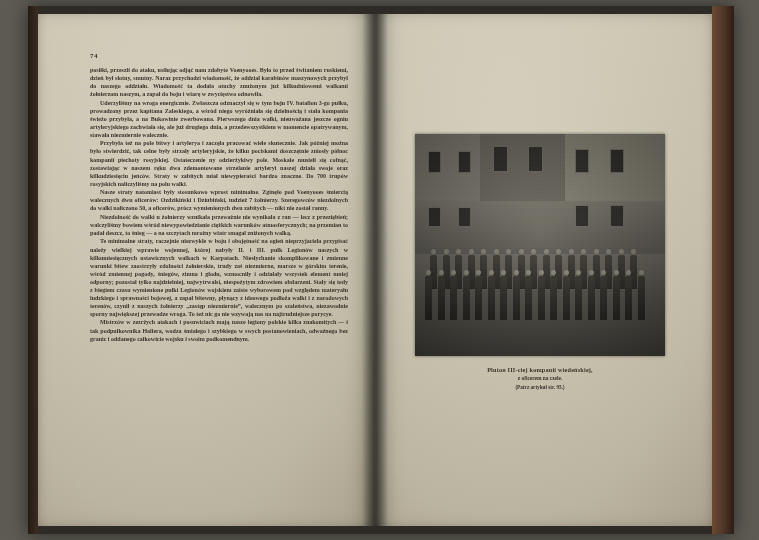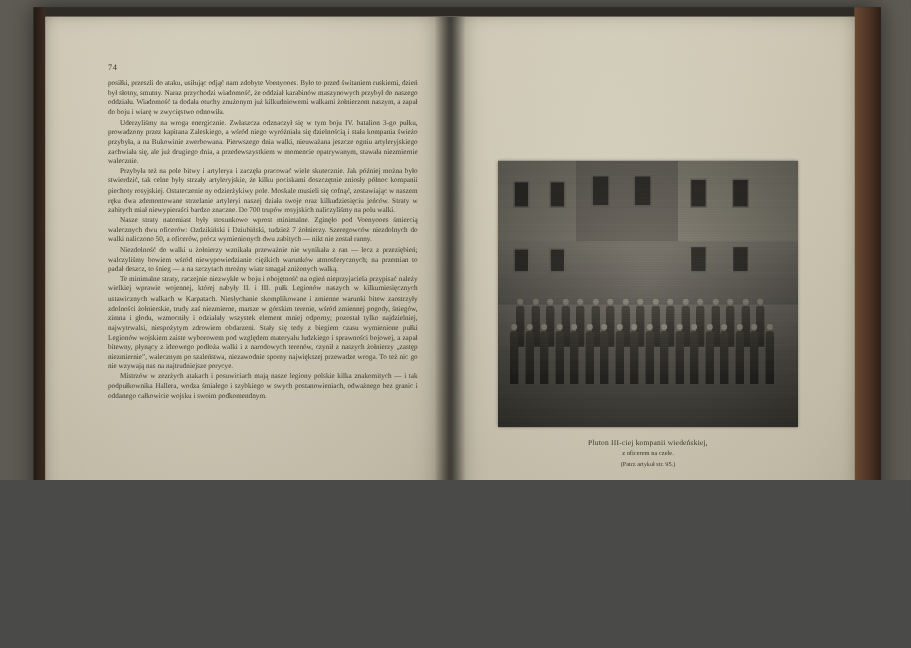--- a/index.html
+++ b/index.html
@@ -10,25 +10,26 @@
   body {
     width: 759px;
     height: 540px;
     overflow: hidden;
     font-family: "Liberation Serif", serif;
   }
 
   #scan {
     position: relative;
     width: 759px;
-    height: 400px;
+    height: 540px;
     background: #6f6c63;
     background-image:
       radial-gradient(ellipse at 50% 50%, rgba(255,255,255,0.05) 0%, rgba(0,0,0,0.25) 100%);
     overflow: hidden;
+    font-weight: bold;
   }
 
   
   .backdrop {
     position: absolute;
     inset: 0;
     background: #5d5b53;
   }
 
   

